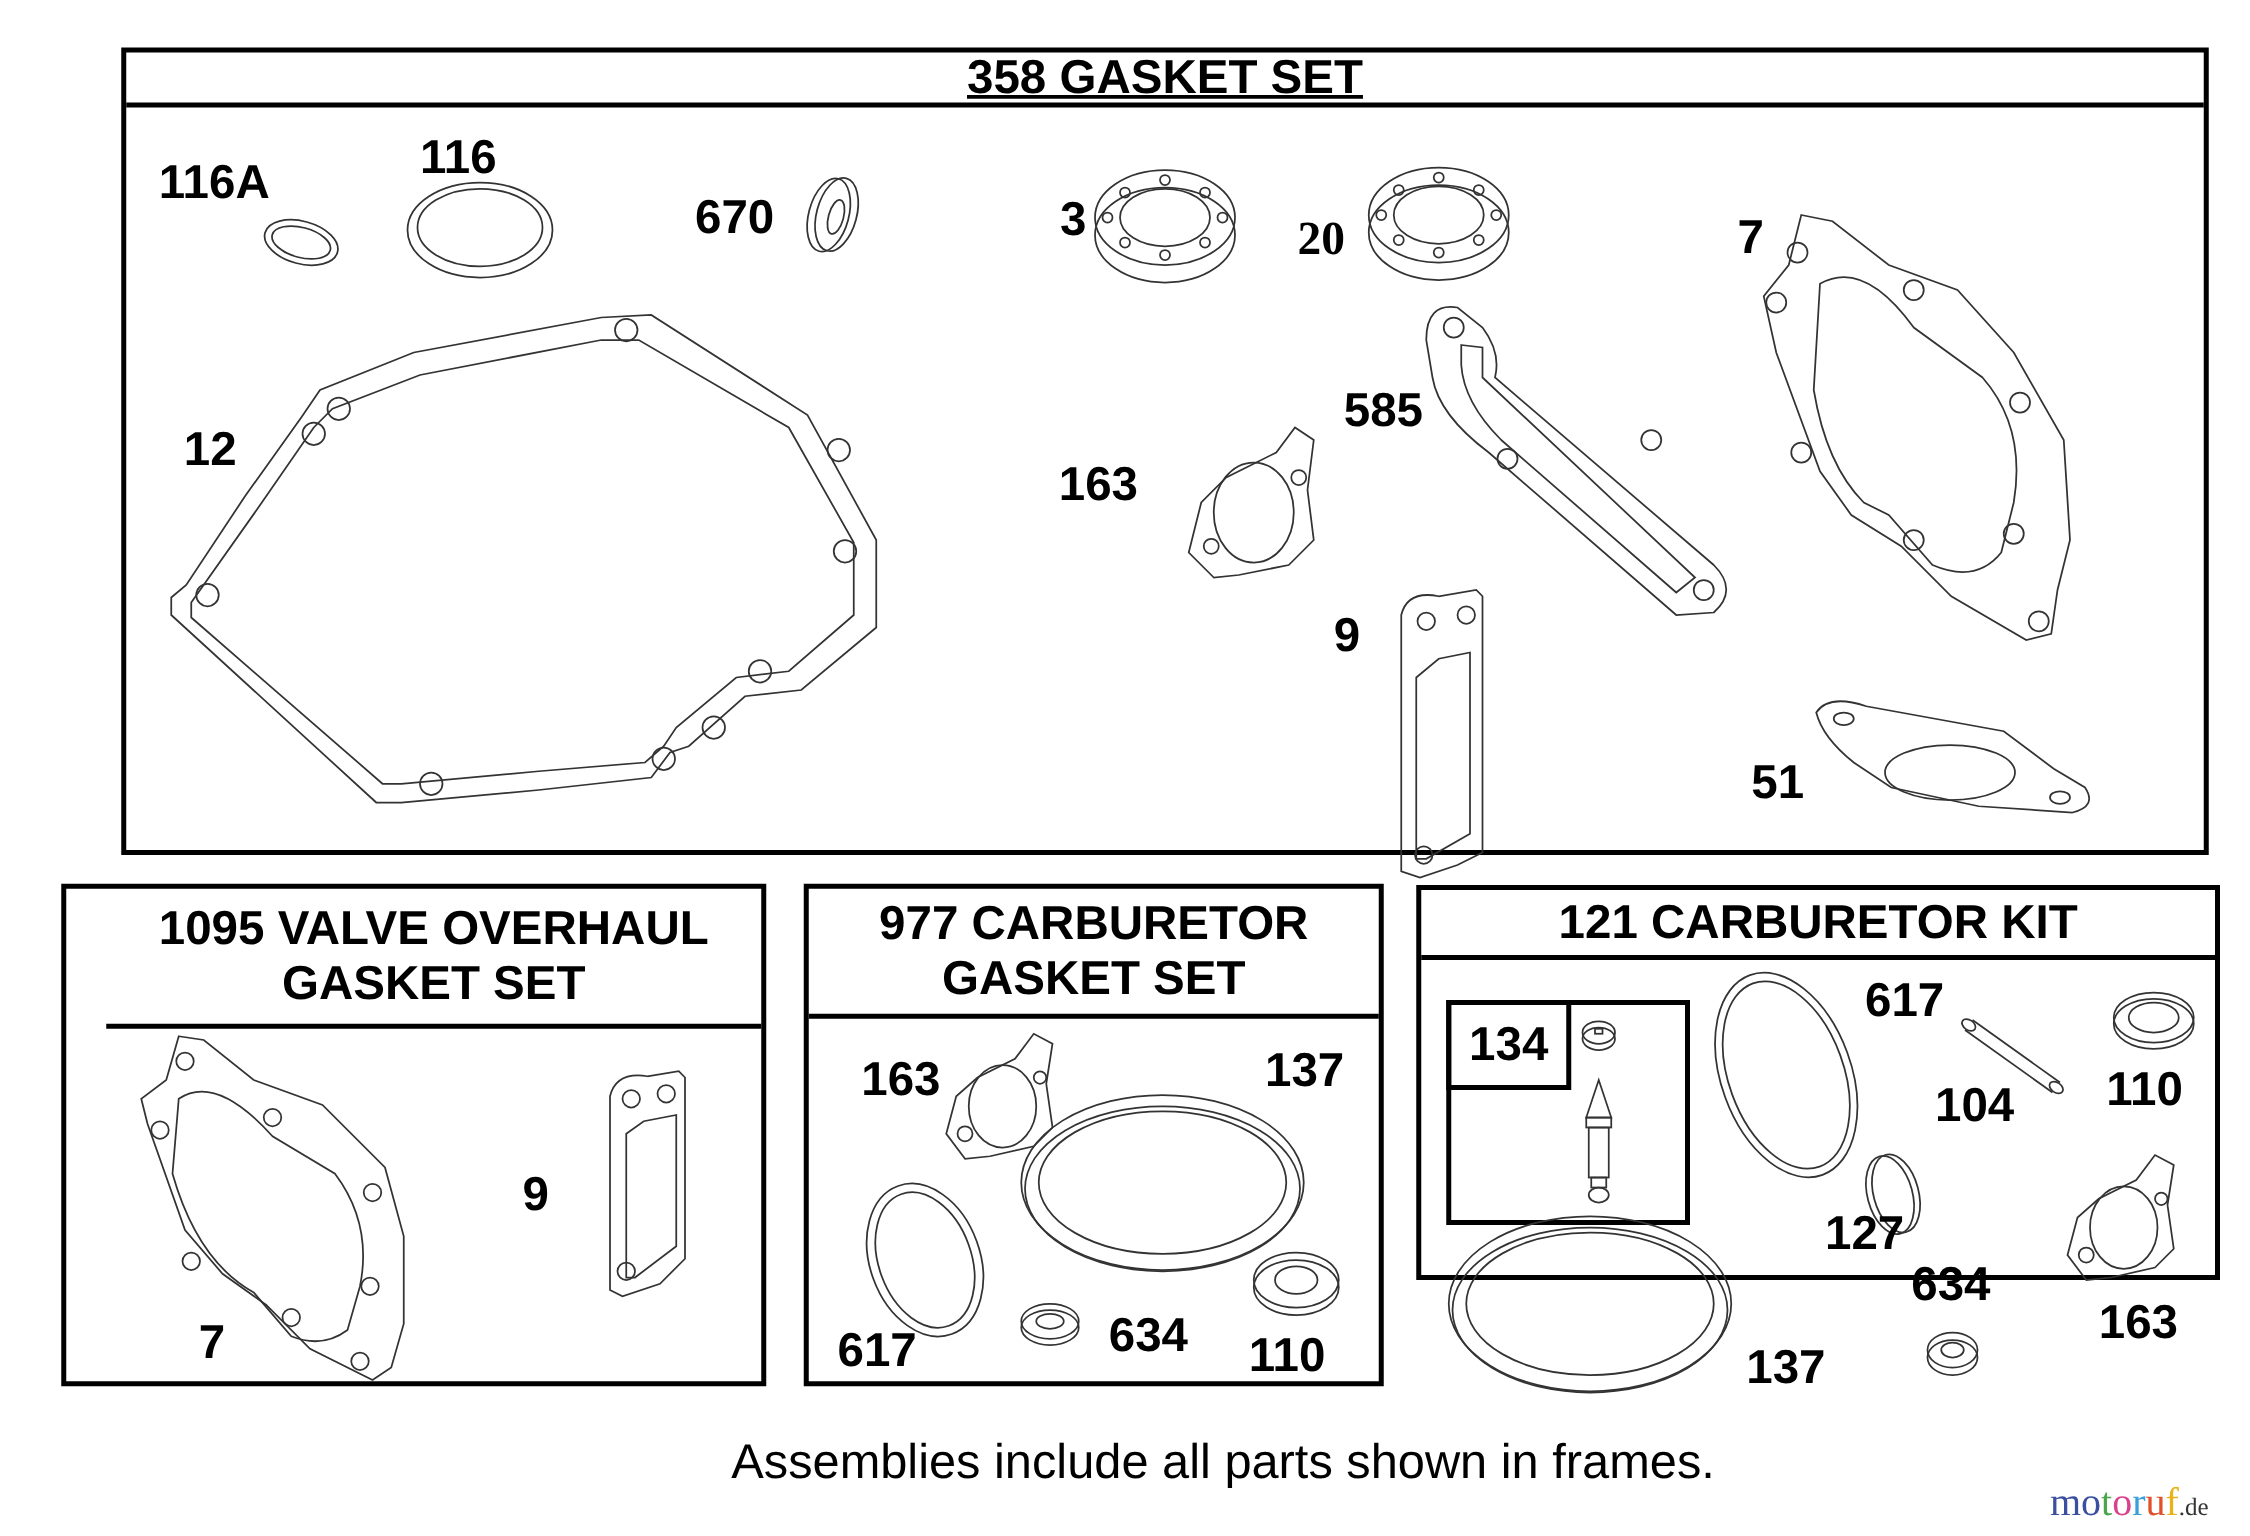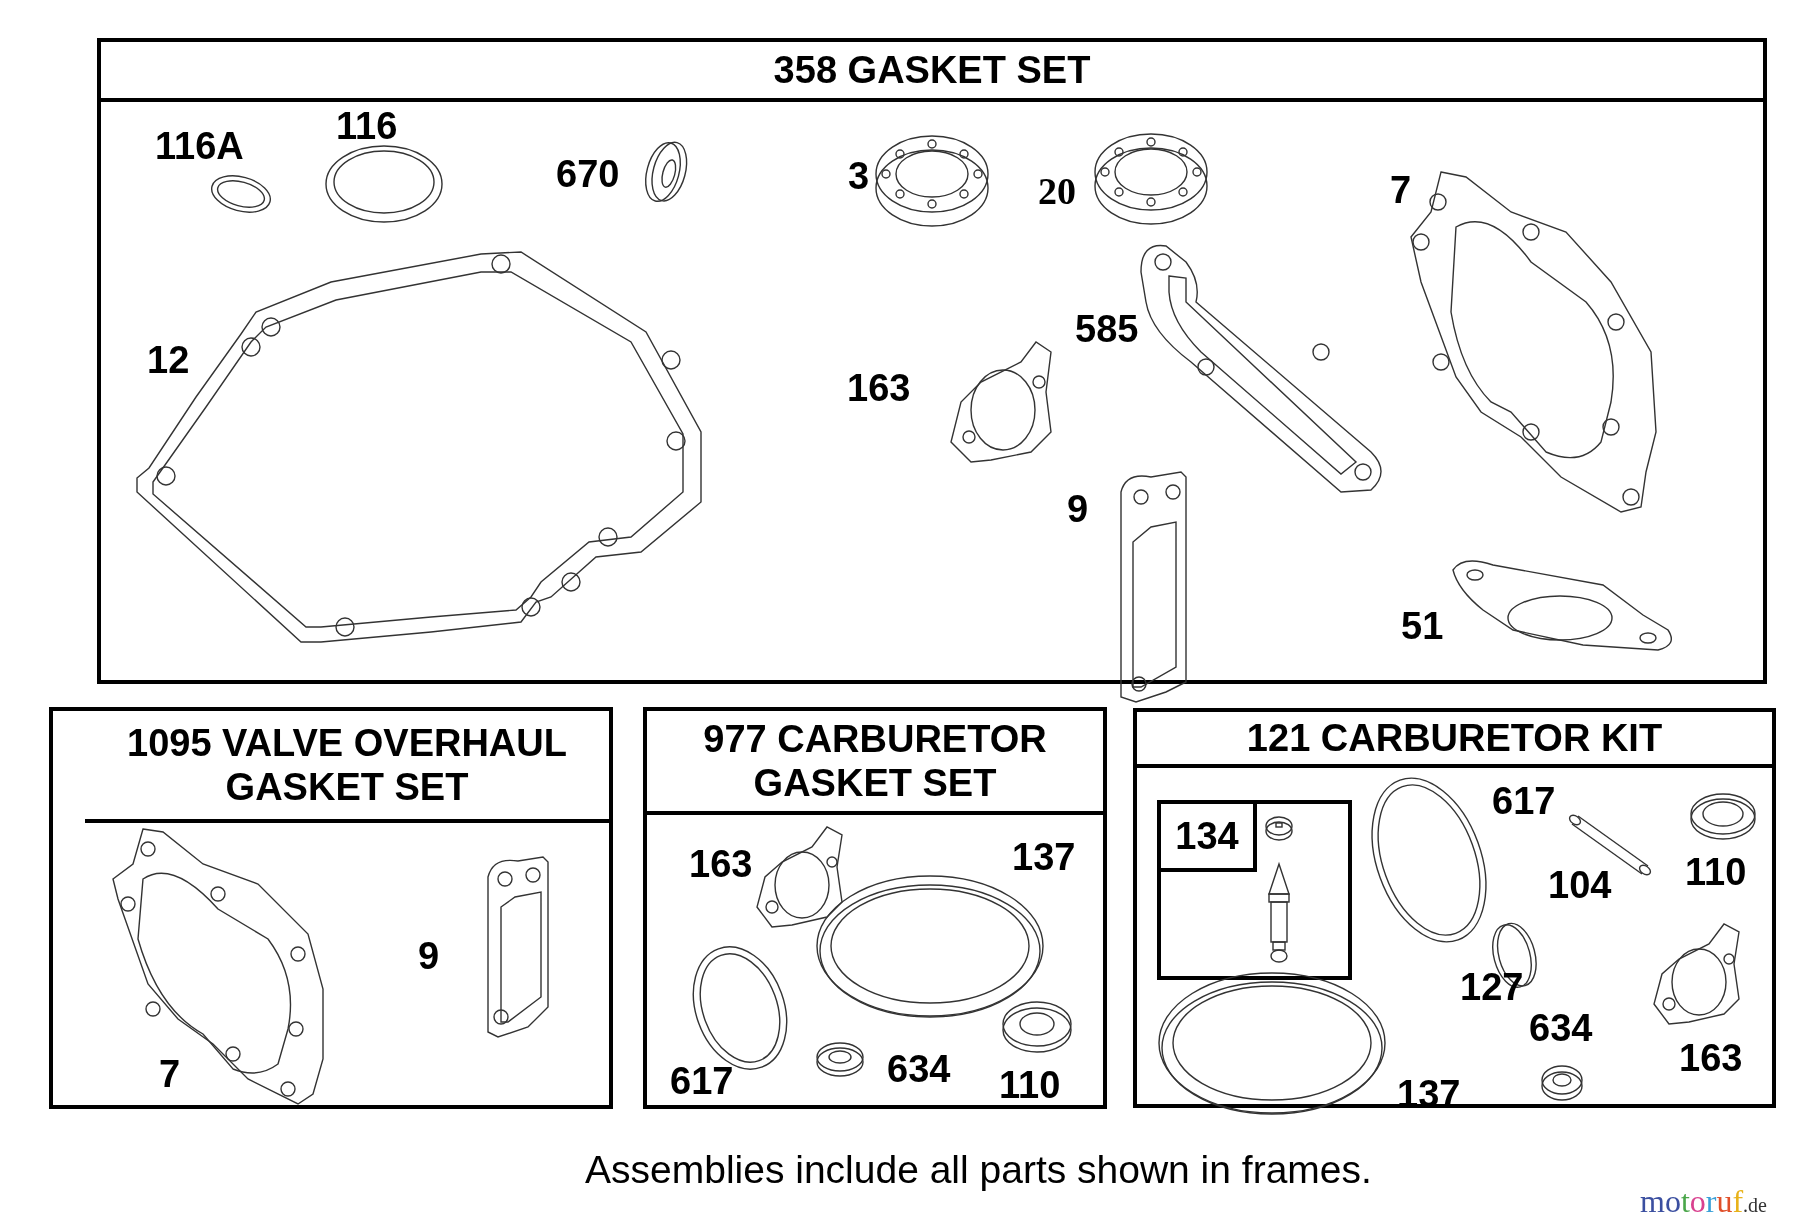--- a/index.html
+++ b/index.html
@@ -12,21 +12,21 @@
   .subbox { position:absolute; border:4px solid #000; box-sizing:border-box; }
   .subbox-label { position:absolute; left:-4px; top:-4px; border:4px solid #000; box-sizing:border-box; font-weight:bold; font-size:38px; display:flex; align-items:center; justify-content:center; }
   .caption { position:absolute; left:585px; top:1148px; font-size:39px; line-height:44px; white-space:nowrap; }
   .watermark { position:absolute; left:1640px; top:1183px; font-family:"Liberation Serif", serif; font-size:32px; white-space:nowrap; }
   .watermark .suf { font-size:20px; color:#333; }
 </style>
 </head>
 <body>
 
 <div class="frame" style="left:97px;top:38px;width:1670px;height:646px;">
-  <div class="frame-head" style="height:60px;">358 GASKET SET</div>
+  <div class="frame-head" style="height:44px;text-decoration:underline;">358 GASKET SET</div>
 
   <svg class="art" width="1670" height="646">
 
     <g transform="translate(140,152)">
       <ellipse cx="0" cy="0" rx="30" ry="17" transform="rotate(15)"></ellipse>
       <ellipse cx="0" cy="0" rx="24" ry="12" transform="rotate(15)"></ellipse>
     </g>
     <g transform="translate(283,142)">
       <ellipse cx="0" cy="0" rx="58" ry="38"></ellipse>
       <ellipse cx="0" cy="-2" rx="50" ry="31"></ellipse>
@@ -110,21 +110,21 @@
         <circle cx="220" cy="325" r="8"></circle>
     </g>
     <g transform="translate(1352,518)">
       <path d="M0,10 Q10,-5 40,5 L150,25 L190,55 L215,70 Q225,85 205,90 L130,85 L60,70 L30,50 Q5,30 0,10 Z"></path>
       <ellipse cx="107" cy="58" rx="52" ry="22"></ellipse>
       <ellipse cx="22" cy="15" rx="8" ry="5"></ellipse>
         <ellipse cx="195" cy="78" rx="8" ry="5"></ellipse>
     </g>
   </svg>
 
-  <div class="lbl" style="left:26px;top:85px;margin-left:28px;">116A</div>
+  <div class="lbl" style="left:26px;top:85px;">116A</div>
   <div class="lbl" style="left:204px;top:65px;margin-left:31px;">116</div>
   <div class="lbl" style="left:455px;top:113px;">670</div>
   <div class="lbl" style="left:747px;top:115px;">3</div>
   <div class="lbl" style="left:937px;top:130px;font-family:Liberation Serif, serif;">20</div>
   <div class="lbl" style="left:1289px;top:129px;">7</div>
   <div class="lbl" style="left:46px;top:299px;">12</div>
   <div class="lbl" style="left:974px;top:268px;">585</div>
   <div class="lbl" style="left:746px;top:327px;">163</div>
   <div class="lbl" style="left:966px;top:448px;">9</div>
   <div class="lbl" style="left:1300px;top:565px;">51</div>
@@ -192,21 +192,21 @@
       <ellipse cx="0" cy="0" rx="17" ry="11"></ellipse>
     </g>
   </svg>
   <div class="lbl" style="left:42px;top:134px;">163</div>
   <div class="lbl" style="left:365px;top:127px;">137</div>
   <div class="lbl" style="left:23px;top:351px;">617</div>
   <div class="lbl" style="left:240px;top:339px;">634</div>
   <div class="lbl" style="left:352px;top:355px;">110</div>
 </div>
 
-<div class="frame" style="left:1133px;top:708px;width:643px;height:400px;">
+<div class="frame" style="left:1133px;top:708px;width:643px;height:316px;">
   <div class="frame-head" style="height:56px;">121 CARBURETOR KIT</div>
 
   <div class="subbox" style="left:20px;top:88px;width:195px;height:180px;">
     <div class="subbox-label" style="width:100px;height:72px;">134</div>
     <svg class="art" width="195" height="180">
       <g transform="translate(118,22)">
         <ellipse cx="0" cy="0" rx="13" ry="9"></ellipse>
           <ellipse cx="0" cy="5" rx="13" ry="9"></ellipse>
           <rect x="-3" y="-3" width="6" height="4"></rect>
       </g>

